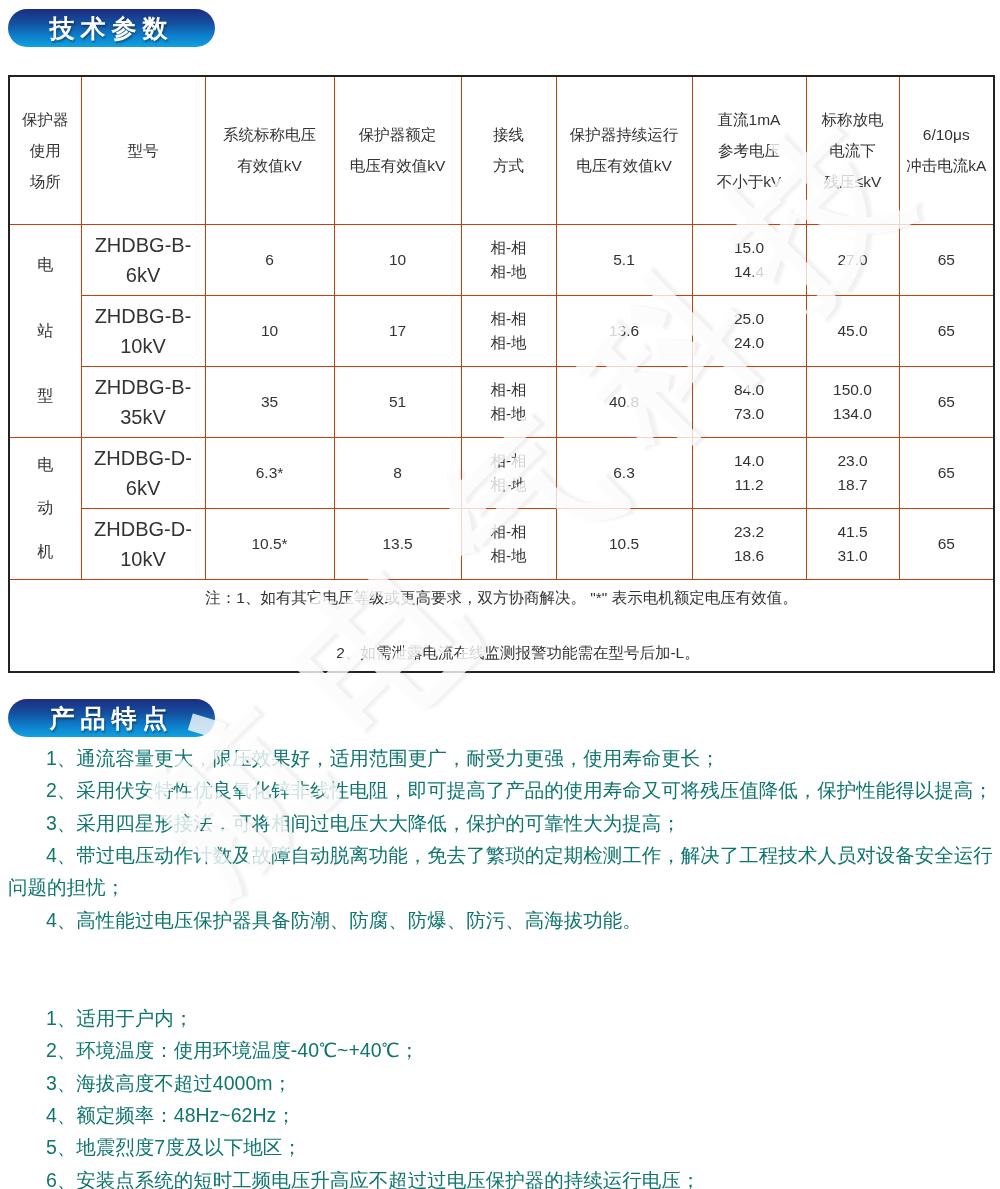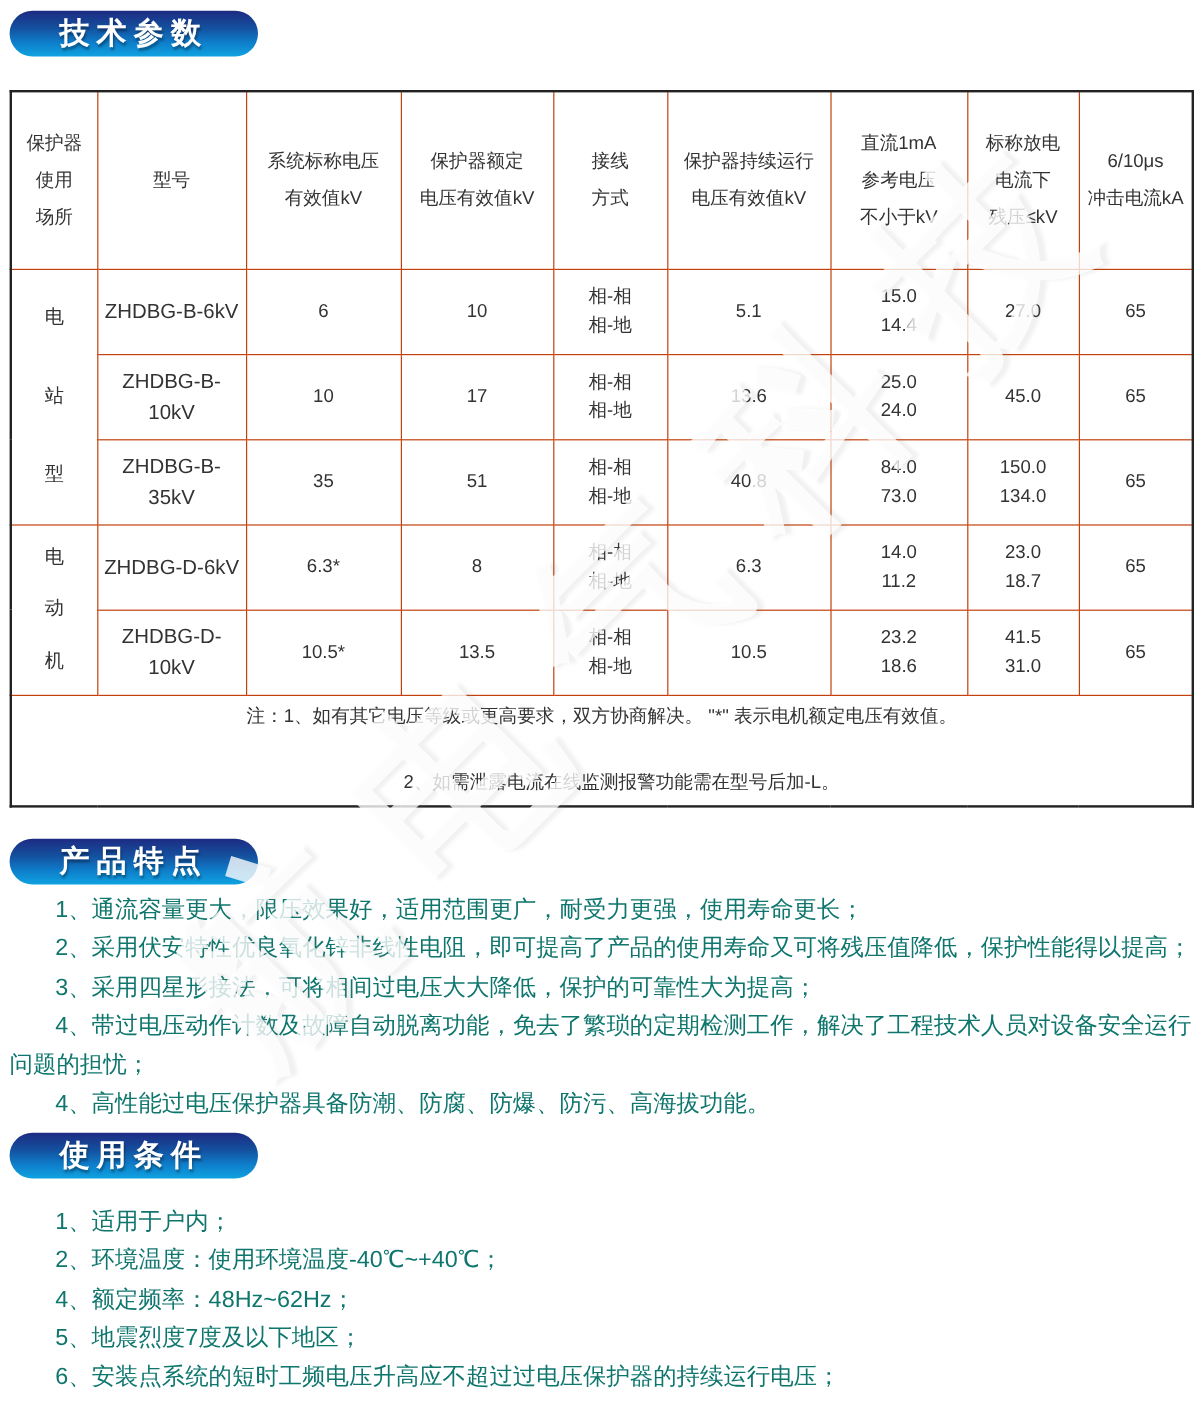--- a/index.html
+++ b/index.html
@@ -47,21 +47,21 @@
     padding: 4px 2px;
     font-weight: normal;
   }
   table.spec { border: 2px solid #222; }
   th.hdr { height: 148px; line-height: 2.0; }
   td.cell { height: 71px; line-height: 1.5; }
   .pre { white-space: pre-line; }
   td.vlabel { font-size: 16px; white-space: pre-line; }
   td.vlabel.station { line-height: 4.1; }
   td.vlabel.motor { line-height: 2.7; }
-  td.model { font-size: 17px; }
+  td.model { font-size: 20px; }
   td.notes-cell {
     text-align: left;
     padding: 8px 10px 10px 12px;
     font-size: 15.5px;
     line-height: 1.8;
     height: 52px;
   }
   .note-line2 { margin-left: 33px; margin-top: 28px; }
 
   
@@ -219,27 +219,25 @@
   </div>
 
   <div class="textblock" id="features-list">
     <p>1、通流容量更大，限压效果好，适用范围更广，耐受力更强，使用寿命更长；</p>
     <p>2、采用伏安特性优良氧化锌非线性电阻，即可提高了产品的使用寿命又可将残压值降低，保护性能得以提高；</p>
     <p>3、采用四星形接法，可将相间过电压大大降低，保护的可靠性大为提高；</p>
     <p>4、带过电压动作计数及故障自动脱离功能，免去了繁琐的定期检测工作，解决了工程技术人员对设备安全运行问题的担忧；</p>
     <p>4、高性能过电压保护器具备防潮、防腐、防爆、防污、高海拔功能。</p>
   </div>
 
-  <div class="badge-wrap" id="badge3">
-    <div class="badge">使用条件</div>
-  </div>
 
   <div class="textblock" id="conditions-list">
     <p>1、适用于户内；</p>
     <p>2、环境温度：使用环境温度-40℃~+40℃；</p>
+    <p>3、海拔高度不超过4000m；</p>
     <p>4、额定频率：48Hz~62Hz；</p>
     <p>5、地震烈度7度及以下地区；</p>
     <p>6、安装点系统的短时工频电压升高应不超过过电压保护器的持续运行电压；</p>
 
   </div>
 
   <div class="watermark">航电气科技</div>
 
 </div>
 

